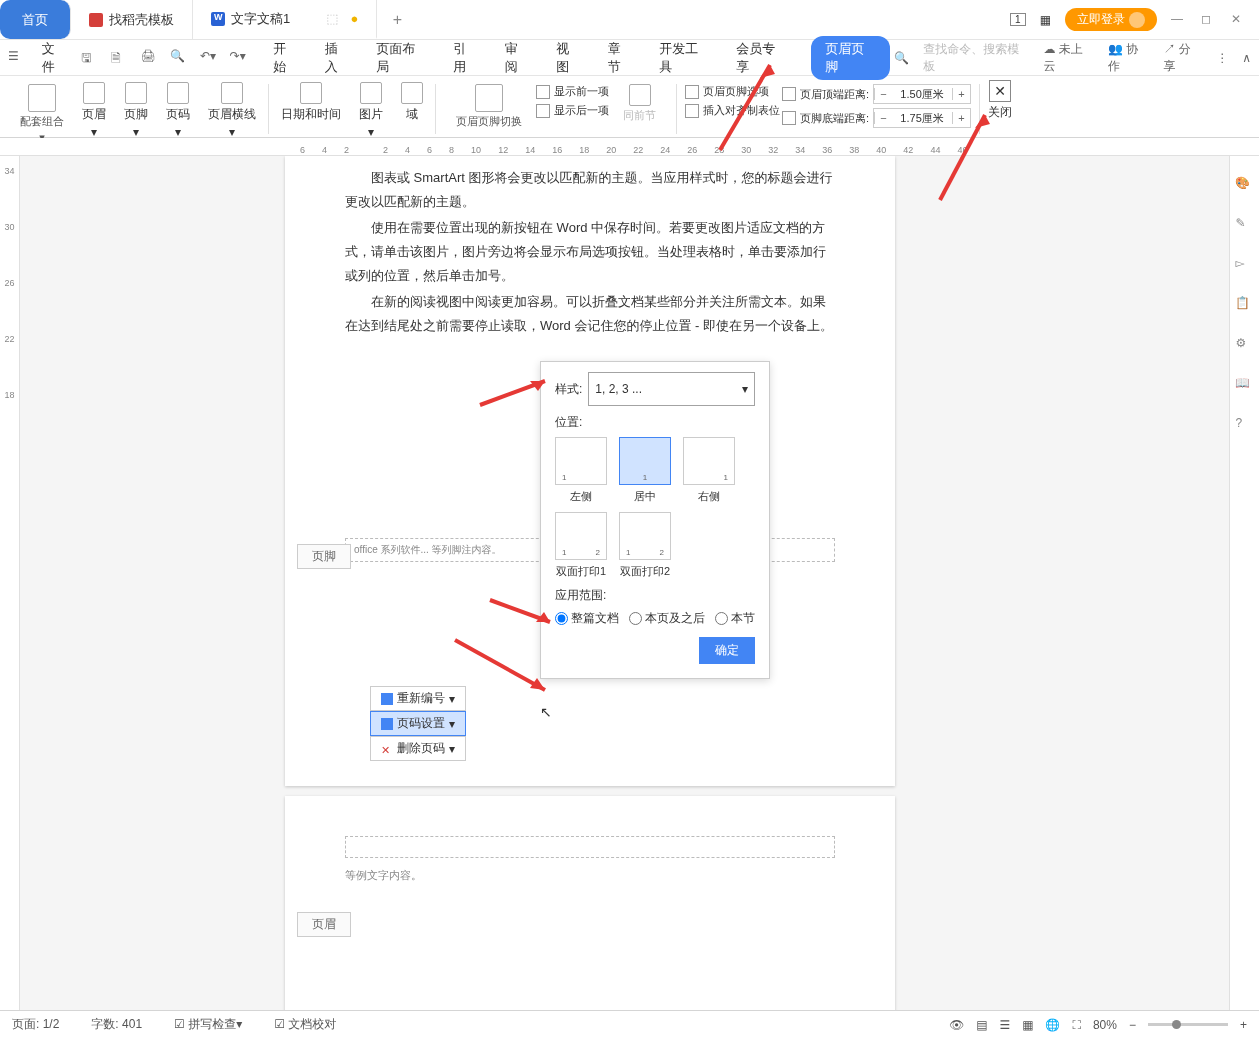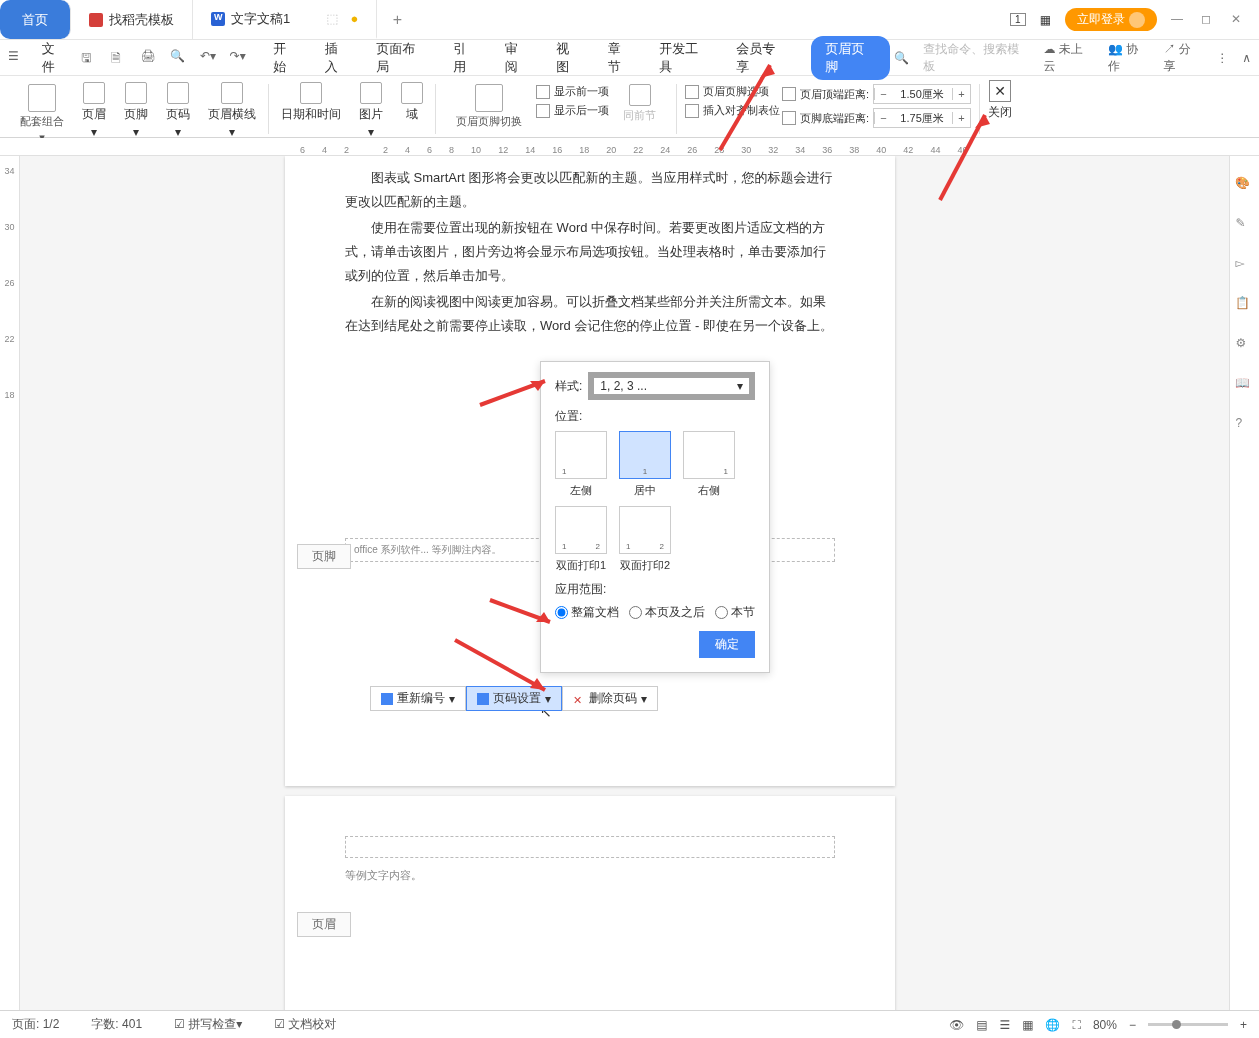--- a/index.html
+++ b/index.html
@@ -56,34 +56,34 @@
 .docarea { position: absolute; top: 156px; left: 0; right: 30px; bottom: 28px; background: #f5f5f5; overflow: hidden; }
 .vruler { position: absolute; left: 0; top: 0; width: 20px; height: 100%; background: #fff; border-right: 1px solid #e0e0e0; font-size: 9px; color: #888; display: flex; flex-direction: column; align-items: center; gap: 46px; padding-top: 10px; }
 .page { position: absolute; left: 285px; top: 0; width: 610px; background: #fff; box-shadow: 0 1px 3px rgba(0,0,0,.2); }
 .page2 { top: 640px; height: 340px; }
 .page-text { padding: 10px 60px 0 60px; font-size: 13px; line-height: 24px; color: #333; }
 .page-text p { text-indent: 2em; margin-bottom: 2px; }
 
 
 .popup { position: absolute; left: 540px; top: 205px; width: 230px; background: #fff; border: 1px solid #ccc; box-shadow: 0 2px 8px rgba(0,0,0,.15); padding: 10px 14px 14px; z-index: 10; }
 .popup-row { display: flex; align-items: center; margin-bottom: 8px; font-size: 12px; }
-.popup-sel { flex: 1; border: 6px solid #a3a3a3; height: 28px; display: flex; align-items: center; padding: 0 6px; justify-content: space-between; margin-left: 6px; }
+.popup-sel { flex: 1; border: 1px solid #a3a3a3; height: 34px; display: flex; align-items: center; padding: 0 6px; justify-content: space-between; margin-left: 6px; }
 .popup-lbl { font-size: 12px; margin-bottom: 6px; }
 .pos-grid { display: flex; gap: 12px; margin-bottom: 8px; }
 .pos-item { display: flex; flex-direction: column; align-items: center; gap: 4px; font-size: 11px; cursor: pointer; }
 .pos-thumb { width: 52px; height: 48px; border: 1px solid #ccc; background: #fff; position: relative; }
 .pos-item.sel .pos-thumb { background: #d0e3ff; border-color: #4285f4; }
 .pos-thumb .pn { position: absolute; bottom: 2px; font-size: 8px; color: #666; }
 .pn.l { left: 6px; } .pn.c { left: 50%; transform: translateX(-50%); } .pn.r { right: 6px; }
 .scope-row { display: flex; gap: 10px; margin: 6px 0 10px; font-size: 12px; }
 .scope-row label { display: flex; align-items: center; gap: 3px; }
 .ok-btn { background: #4285f4; color: #fff; border: none; padding: 5px 16px; float: right; cursor: pointer; font-size: 12px; }
 
 
-.footer-bar { position: absolute; left: 370px; top: 530px; display: flex; gap: 0; z-index: 5; }
+.footer-bar { position: absolute; left: 370px; top: 530px; display: flex; gap: 0; z-index: 5; flex-direction: column; }
 .fb-btn { border: 1px solid #ccc; background: #fff; padding: 3px 10px; font-size: 12px; display: flex; align-items: center; gap: 4px; cursor: pointer; }
 .fb-btn.active { background: #d0e3ff; border-color: #4285f4; }
 .fb-btn .fi { width: 12px; height: 12px; }
 .fi-blue { background: #4285f4; }
 .fi-red::before { content: "✕"; color: #d43f3a; font-size: 11px; }
 .hf-area { margin: 10px 60px; border: 1px dashed #bbb; padding: 4px 8px; font-size: 11px; color: #aaa; min-height: 22px; }
 .hf-area.hdr { margin-top: 40px; }
 .hf-tag { position: absolute; left: -60px; border: 1px solid #ccc; background: #fafafa; padding: 3px 14px; font-size: 12px; color: #666; }
 .pn-center { text-align: center; font-size: 12px; color: #555; padding-bottom: 12px; }
 

